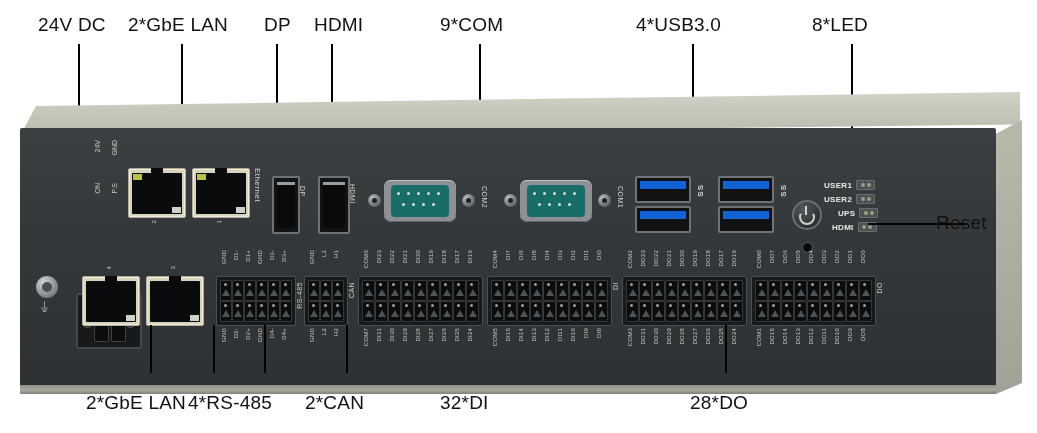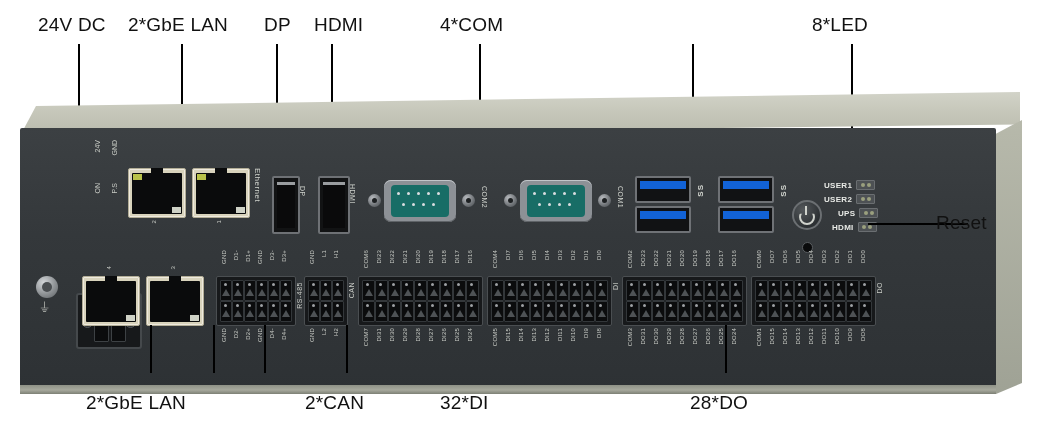--- a/index.html
+++ b/index.html
@@ -111,21 +111,22 @@
 </style>
 </head>
 <body>
 
 <div class="stage">
 
   <div class="callout" style="left:38px;top:14px;">24V DC</div>
   <div class="callout" style="left:128px;top:14px;">2*GbE LAN</div>
   <div class="callout" style="left:264px;top:14px;">DP</div>
   <div class="callout" style="left:314px;top:14px;">HDMI</div>
-  <div class="callout" style="left:440px;top:14px;">4*COM</div>
+  <div class="callout" style="left:440px;top:14px;">9*COM</div>
+  <div class="callout" style="left:636px;top:14px;">4*USB3.0</div>
   <div class="callout" style="left:812px;top:14px;">8*LED</div>
 
   <div class="lead v" style="left:78px;top:44px;height:130px;"></div>
   <div class="lead v" style="left:181px;top:44px;height:118px;"></div>
   <div class="lead v" style="left:276px;top:44px;height:110px;"></div>
   <div class="lead v" style="left:331px;top:44px;height:116px;"></div>
   <div class="lead v" style="left:479px;top:44px;height:130px;"></div>
   <div class="lead v" style="left:692px;top:44px;height:114px;"></div>
   <div class="lead v" style="left:851px;top:44px;height:114px;"></div>
 
@@ -742,20 +743,21 @@
     </div>
   </div>
 
   <div class="lead v" style="left:150px;top:325px;height:48px;"></div>
   <div class="lead v" style="left:213px;top:325px;height:48px;"></div>
   <div class="lead v" style="left:264px;top:325px;height:48px;"></div>
   <div class="lead v" style="left:346px;top:325px;height:48px;"></div>
   <div class="lead v" style="left:725px;top:325px;height:48px;"></div>
 
   <div class="callout" style="left:86px;top:392px;">2*GbE LAN</div>
+  <div class="callout" style="left:188px;top:392px;">4*RS-485</div>
   <div class="callout" style="left:305px;top:392px;">2*CAN</div>
   <div class="callout" style="left:440px;top:392px;">32*DI</div>
   <div class="callout" style="left:690px;top:392px;">28*DO</div>
 
   <div class="lead h" style="left:868px;top:223px;width:100px;"></div>
   <div class="callout" style="left:936px;top:212px;">Reset</div>
 
 </div>
 
 </body></html>

